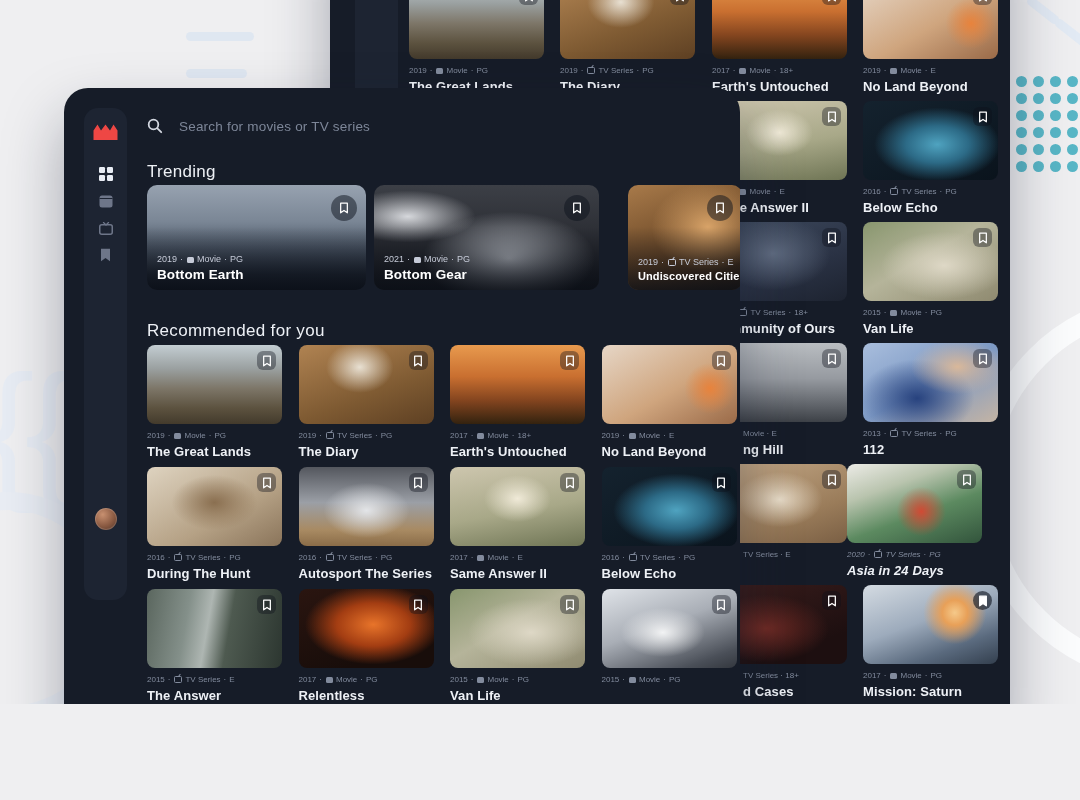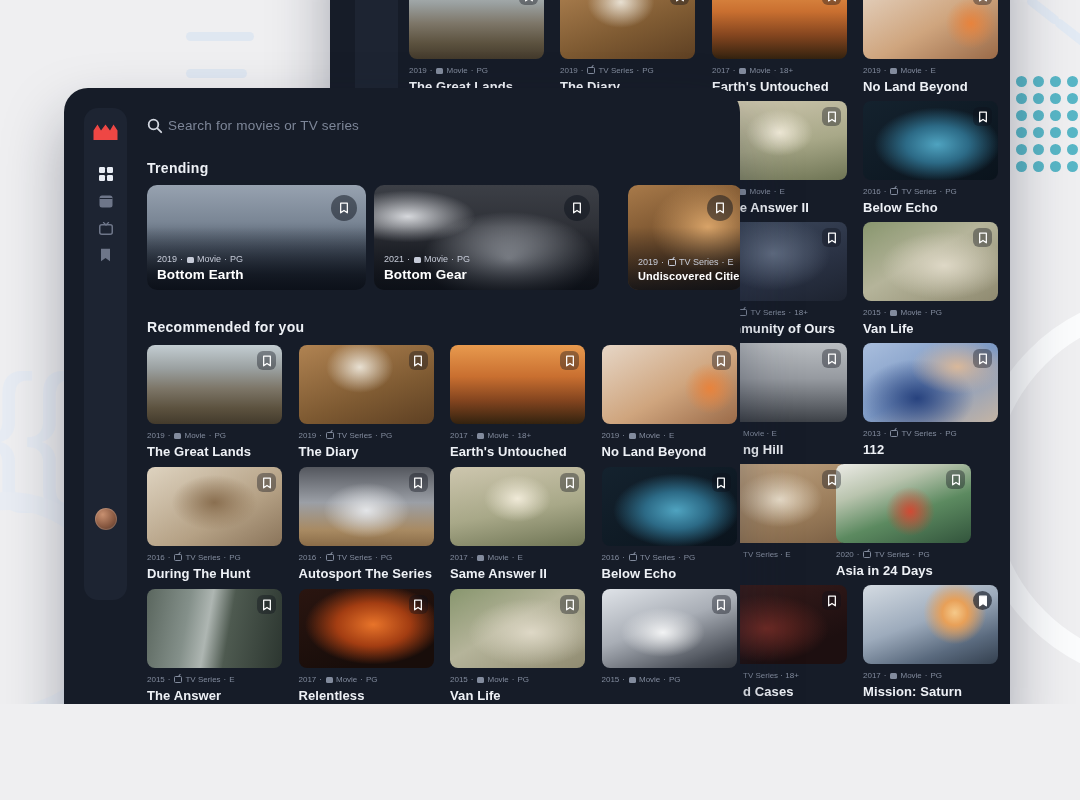--- a/index.html
+++ b/index.html
@@ -33,23 +33,23 @@
   .sidebar{position:absolute;left:20px;top:20px;width:43px;height:492px;border-radius:14px;
            background:#1d2432;display:flex;flex-direction:column;align-items:center}
   .logo{margin-top:14px;line-height:0}
   .nav{margin-top:26px;display:flex;flex-direction:column;gap:13px;align-items:center}
   .nav-item{width:14px;height:14px;display:flex;align-items:center;justify-content:center;line-height:0;cursor:pointer}
   .avatar{position:absolute;bottom:70px;left:50%;transform:translateX(-50%);width:22px;height:22px;border-radius:50%;
           background:radial-gradient(circle at 35% 30%,#c89070 0%,#8a5a42 55%,#4e3226 100%);
           box-shadow:inset 0 0 0 1px rgba(255,255,255,.15)}
 
   .fmain{position:absolute;left:83px;top:0;width:593px;height:100%}
-  .search{position:absolute;left:0;top:30px;display:flex;align-items:flex-start;gap:5px}
+  .search{position:absolute;left:0;top:30px;display:flex;align-items:center;gap:16px}
   .search-ph{font-size:13.5px;color:#7d8698;letter-spacing:.2px}
-  .h2{position:absolute;left:0;color:#edf0f5;font-size:14px;font-weight:700;letter-spacing:.3px}
+  .h2{position:absolute;left:0;color:#edf0f5;font-size:17px;font-weight:400;letter-spacing:.3px}
   #h-trending{top:60px}
   #h-reco{top:219px}
 
   
   .trow{position:absolute;left:0;top:97px;width:100%;height:105px}
   .tcard{position:absolute;top:0;height:105px;cursor:pointer}
   .t1{left:0;width:219px}.t2{left:227px;width:225px}.t3{left:481px;width:114px}
   .tcard .thumb{position:absolute;inset:0;height:auto;border-radius:10px}
   .tcard .thumb::after{content:'';position:absolute;inset:0;border-radius:10px;
       background:linear-gradient(180deg,rgba(10,14,22,0) 40%,rgba(10,14,22,.78) 100%)}
@@ -256,21 +256,21 @@
         </div>
         <div class="card" style="left: 382px; top: 564px;">
           <div class="thumb img-dog"></div>
           <div class="bm">
             <svg width="10" height="12" viewBox="0 0 12 14">
               <path d="M2 1.2h8v11.6L6 9.9l-4 2.9z" fill="none" stroke="#fff" stroke-width="1.5" stroke-linejoin="round"></path>
             </svg>
           </div>
           <div class="meta clip-offset">TV Series · E</div>
         </div>
-        <div class="card" style="left: 506px; top: 564px;">
+        <div class="card" style="left: 517px; top: 564px; font-style: italic;">
           <div class="thumb img-asia-24"></div>
           <div class="bm">
             <svg width="10" height="12" viewBox="0 0 12 14">
               <path d="M2 1.2h8v11.6L6 9.9l-4 2.9z" fill="none" stroke="#fff" stroke-width="1.5" stroke-linejoin="round"></path>
             </svg>
           </div>
           <div class="meta"><span>2020</span><span class="sep">·</span><span class="mi tv"></span><span>TV Series</span><span class="sep">·</span><span>PG</span></div>
           <div class="title">Asia in 24 Days</div>
         </div>
         <div class="card" style="left: 382px; top: 685px;">

